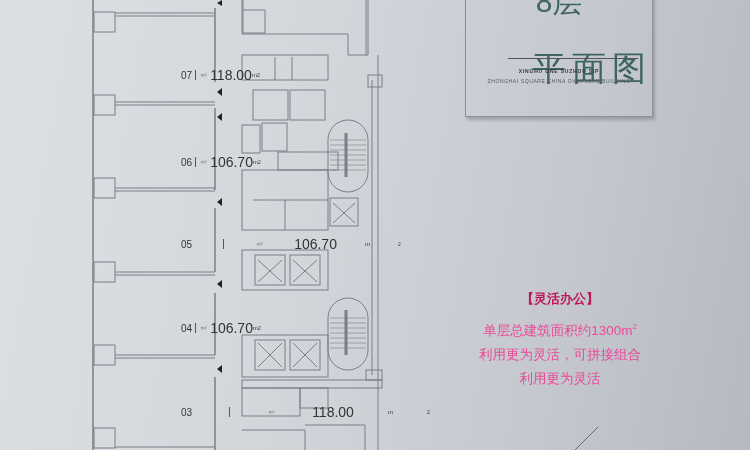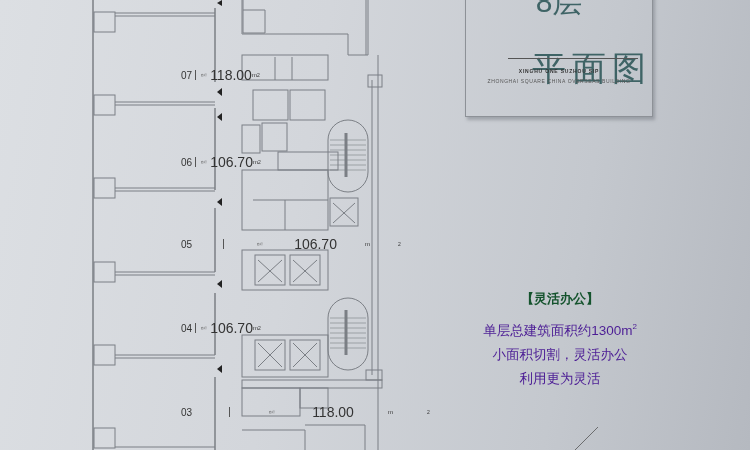--- a/index.html
+++ b/index.html
@@ -15,22 +15,22 @@
   .unit-label sup{font-size:5px;}
   .info-box{position:absolute;left:465px;top:-10px;width:186px;height:126px;
             border:1px solid #8d9197;border-top:none;
             box-shadow:2px 3px 3px rgba(80,85,95,0.35);}
   .info-title-top{position:absolute;left:0;right:0;top:-8px;text-align:center;color:#3f6466;font-size:30px;}
   .info-title{position:absolute;left:0;right:0;top:24px;text-align:right;color:#3f6466;font-size:34px;letter-spacing:6px;margin-top:32px;}
   .info-rule{position:absolute;left:42px;width:130px;top:68px;height:1px;background:#555;}
   .info-en1{position:absolute;left:0;right:0;top:78px;text-align:center;font-size:5px;font-weight:bold;color:#333;letter-spacing:0.8px;}
   .info-en2{position:absolute;left:0;right:0;top:88px;text-align:center;font-size:5px;color:#555;letter-spacing:0.6px;}
   .feature{position:absolute;left:470px;top:290px;width:180px;text-align:center;}
-  .feature .head{color:#14532d;font-size:13px;font-weight:bold;margin-bottom:7px;}
-  .feature .line{color:#4c1d95;font-size:13.5px;line-height:24px;}
+  .feature .head{color:#be185d;font-size:13px;font-weight:bold;margin-bottom:7px;}
+  .feature .line{color:#ec4899;font-size:13.5px;line-height:24px;}
   .feature sup{font-size:8px;}
 </style>
 </head>
 <body>
 
 <svg class="plan" width="750" height="450" xmlns="http://www.w3.org/2000/svg">
   <g fill="none" stroke="#7b7f85" stroke-width="1">
 
     <line x1="93" y1="0" x2="93" y2="450" stroke-width="1.5"></line>
 
@@ -188,15 +188,15 @@
   <div class="info-title-top">8层</div>
   <div class="info-title">平面图</div>
   <div class="info-rule"></div>
   <div class="info-en1">XINGHU ONE SUZHOU SIP</div>
   <div class="info-en2">ZHONGHAI SQUARE CHINA OVERSEAS BUILDING</div>
 </div>
 
 <div class="feature">
   <div class="head">【灵活办公】</div>
   <div class="line"><span>单层总建筑面积约1300m</span><sup>2</sup></div>
-  <div class="line">小面积切割，灵活办公</div>
+  <div class="line">利用更为灵活，可拼接组合</div>
   <div class="line">利用更为灵活</div>
 </div>
 
 </body></html>

